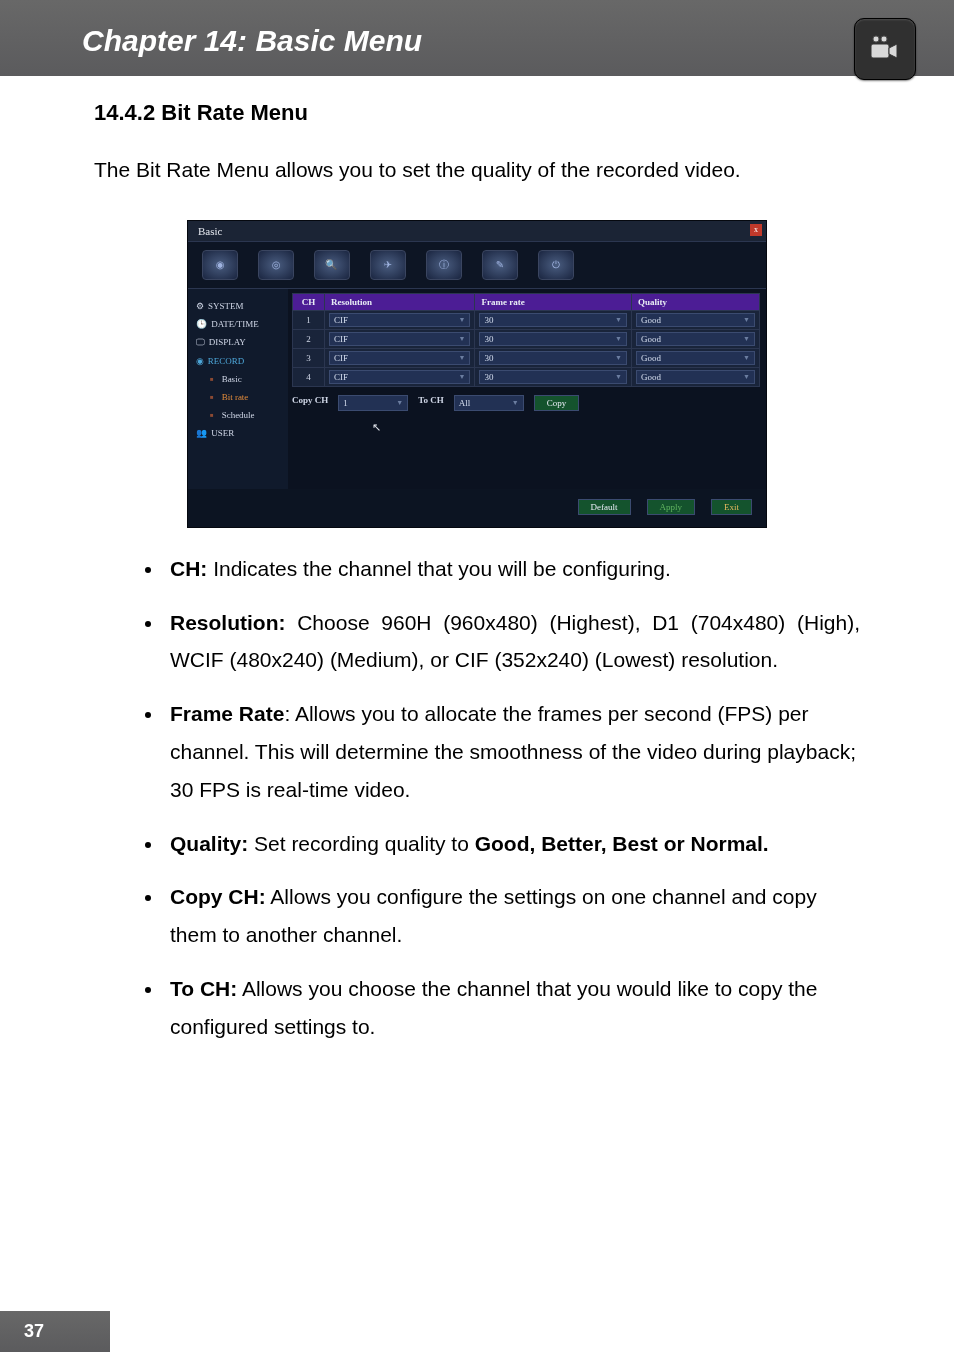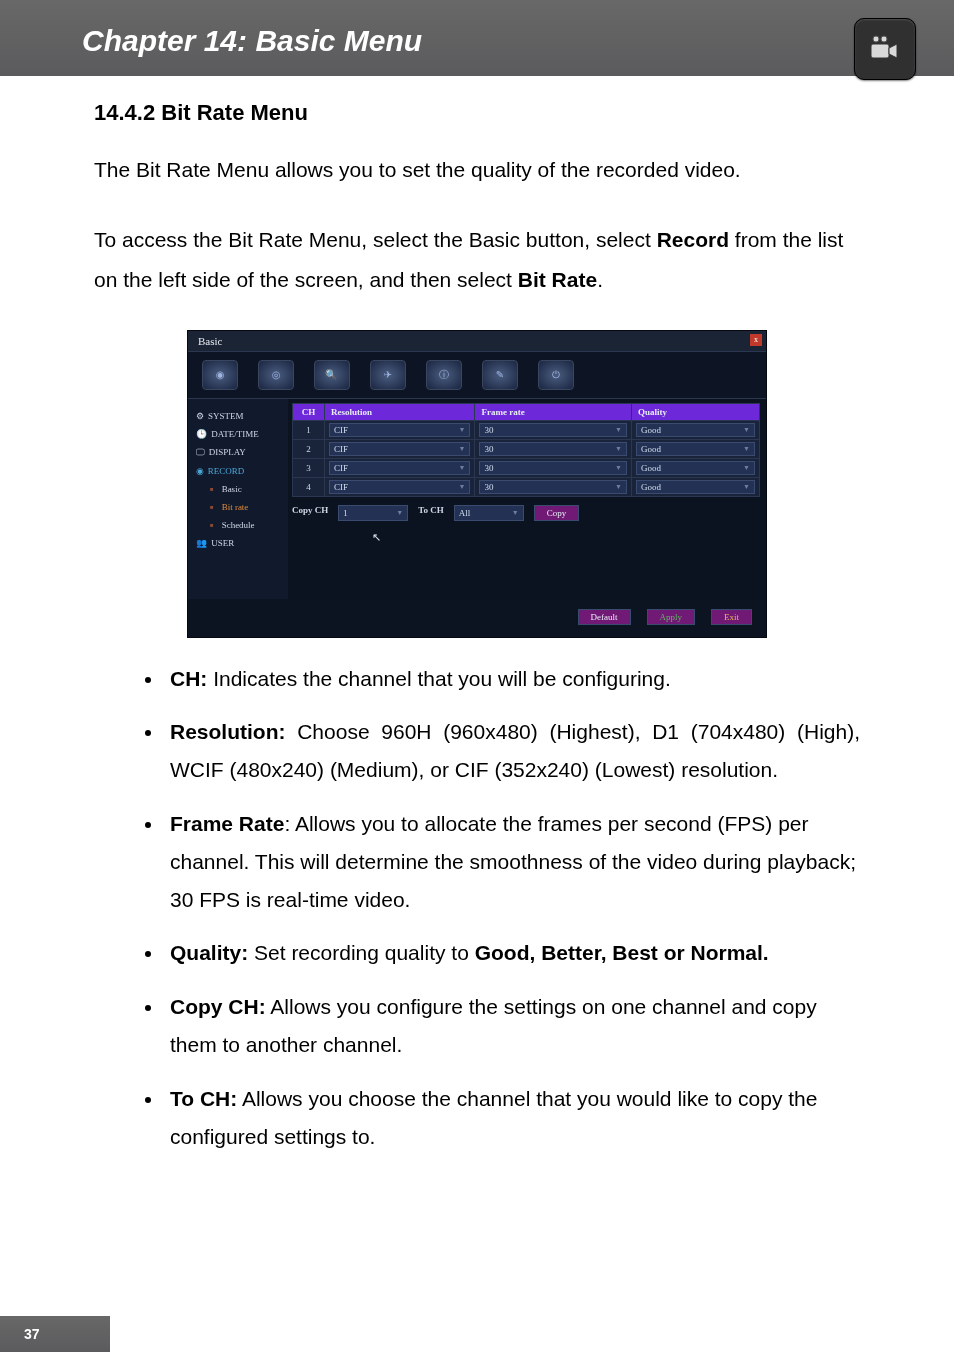--- a/index.html
+++ b/index.html
@@ -98,41 +98,41 @@
     padding:4px 8px; color:#cfd6e6; display:flex; align-items:center; gap:4px;
     white-space:nowrap;
   }
   .ss-side-item.active { color:#4da6d8; }
   .ss-sub { padding-left:14px; font-size:9px; }
   .ss-sub .ss-side-item::before { content:"■"; font-size:6px; margin-right:4px; color:#8b4a33; }
   .ss-sub .ss-side-item.sel { color:#e08a3b !important; }
   .ss-main { flex:1; padding:4px 6px 10px 4px; }
   table.ss-tbl { border-collapse:collapse; width:100%; font-size:9px; }
   .ss-tbl th {
-    background:#6d28d9; color:#e8ecf5; font-weight:bold;
+    background:#4c1d95; color:#e8ecf5; font-weight:bold;
     padding:3px 6px; text-align:left; border:1px solid #2b3650;
   }
   .ss-tbl td {
     background:#19243a; padding:2px 4px; border:1px solid #2b3650;
     color:#cfd6e6;
   }
   .ss-dd {
     background:#223154; border:1px solid #3b4b70; padding:1px 4px;
     display:flex; justify-content:space-between; align-items:center;
     color:#d5deef; font-size:9px;
   }
   .ss-dd .tri { font-size:7px; color:#6b7da0; }
   .ss-chnum { text-align:center; color:#c9d3e8; }
   .ss-copyrow {
     display:flex; gap:10px; margin-top:8px; font-size:9px;
     color:#cfd6e6;
   }
   .ss-copyrow .ss-dd { width:70px; }
   .ss-btn {
-    background:#701a75; border:1px solid #3b4b70; color:#e8ecf5;
+    background:#14532d; border:1px solid #3b4b70; color:#e8ecf5;
     padding:2px 12px; font-size:9px;
   }
   .ss-footer {
     display:flex; gap:16px; justify-content:flex-end; padding:10px 14px 12px 0;
     background:#0c1422;
   }
   .ss-footer .ss-btn.apply { color:#5fb25f; }
   .ss-footer .ss-btn.exit { color:#e3b85f; }
 
   .cursor-arrow { position:relative; left:80px; top:10px; color:#e6e9f0; font-size:11px; }
@@ -145,21 +145,21 @@
   }
   ul.def-list li { margin-bottom: 16px; padding-left:6px; }
   ul.def-list li .term { font-weight: bold; }
   .justify { text-align: justify; }
 
   .footer-bar {
     position:absolute; left:0; bottom:0;
     background:#5f6062;
     background:linear-gradient(#686868,#5b5b5d);
     color:#fff; font-weight:bold;
-    padding:10px 24px; font-size:14px;
+    padding:10px 24px; font-size:18px;
     width:110px;
   }
 </style>
 </head>
 <body>
 
 <div class="page">
 
   <div class="header-band">
     <div class="chapter-title">Chapter 14: Basic Menu</div>
@@ -171,23 +171,20 @@
         <polygon points="22,14 30,10 30,24 22,20" fill="#d9d9d9" stroke="#333"></polygon>
       </svg>
     </div>
   </div>
 
   <div class="content">
     <div class="section-title">14.4.2 Bit Rate Menu</div>
 
     <p class="para">The Bit Rate Menu allows you to set the quality of the recorded video.</p>
 
-    <p class="para">
-      <span>To access the Bit Rate Menu, select the Basic button, select </span><b>Record</b><span> from the list on the left side of the screen, and then select </span><b>Bit Rate</b><span>.</span>
-    </p>
 
     <div class="screenshot-wrap">
       <div class="screenshot">
         <div class="ss-top">
           <span>Basic</span>
           <span class="ss-close">x</span>
         </div>
         <div class="ss-iconrow">
           <div class="ss-tabicon">◉</div>
           <div class="ss-tabicon">◎</div>

